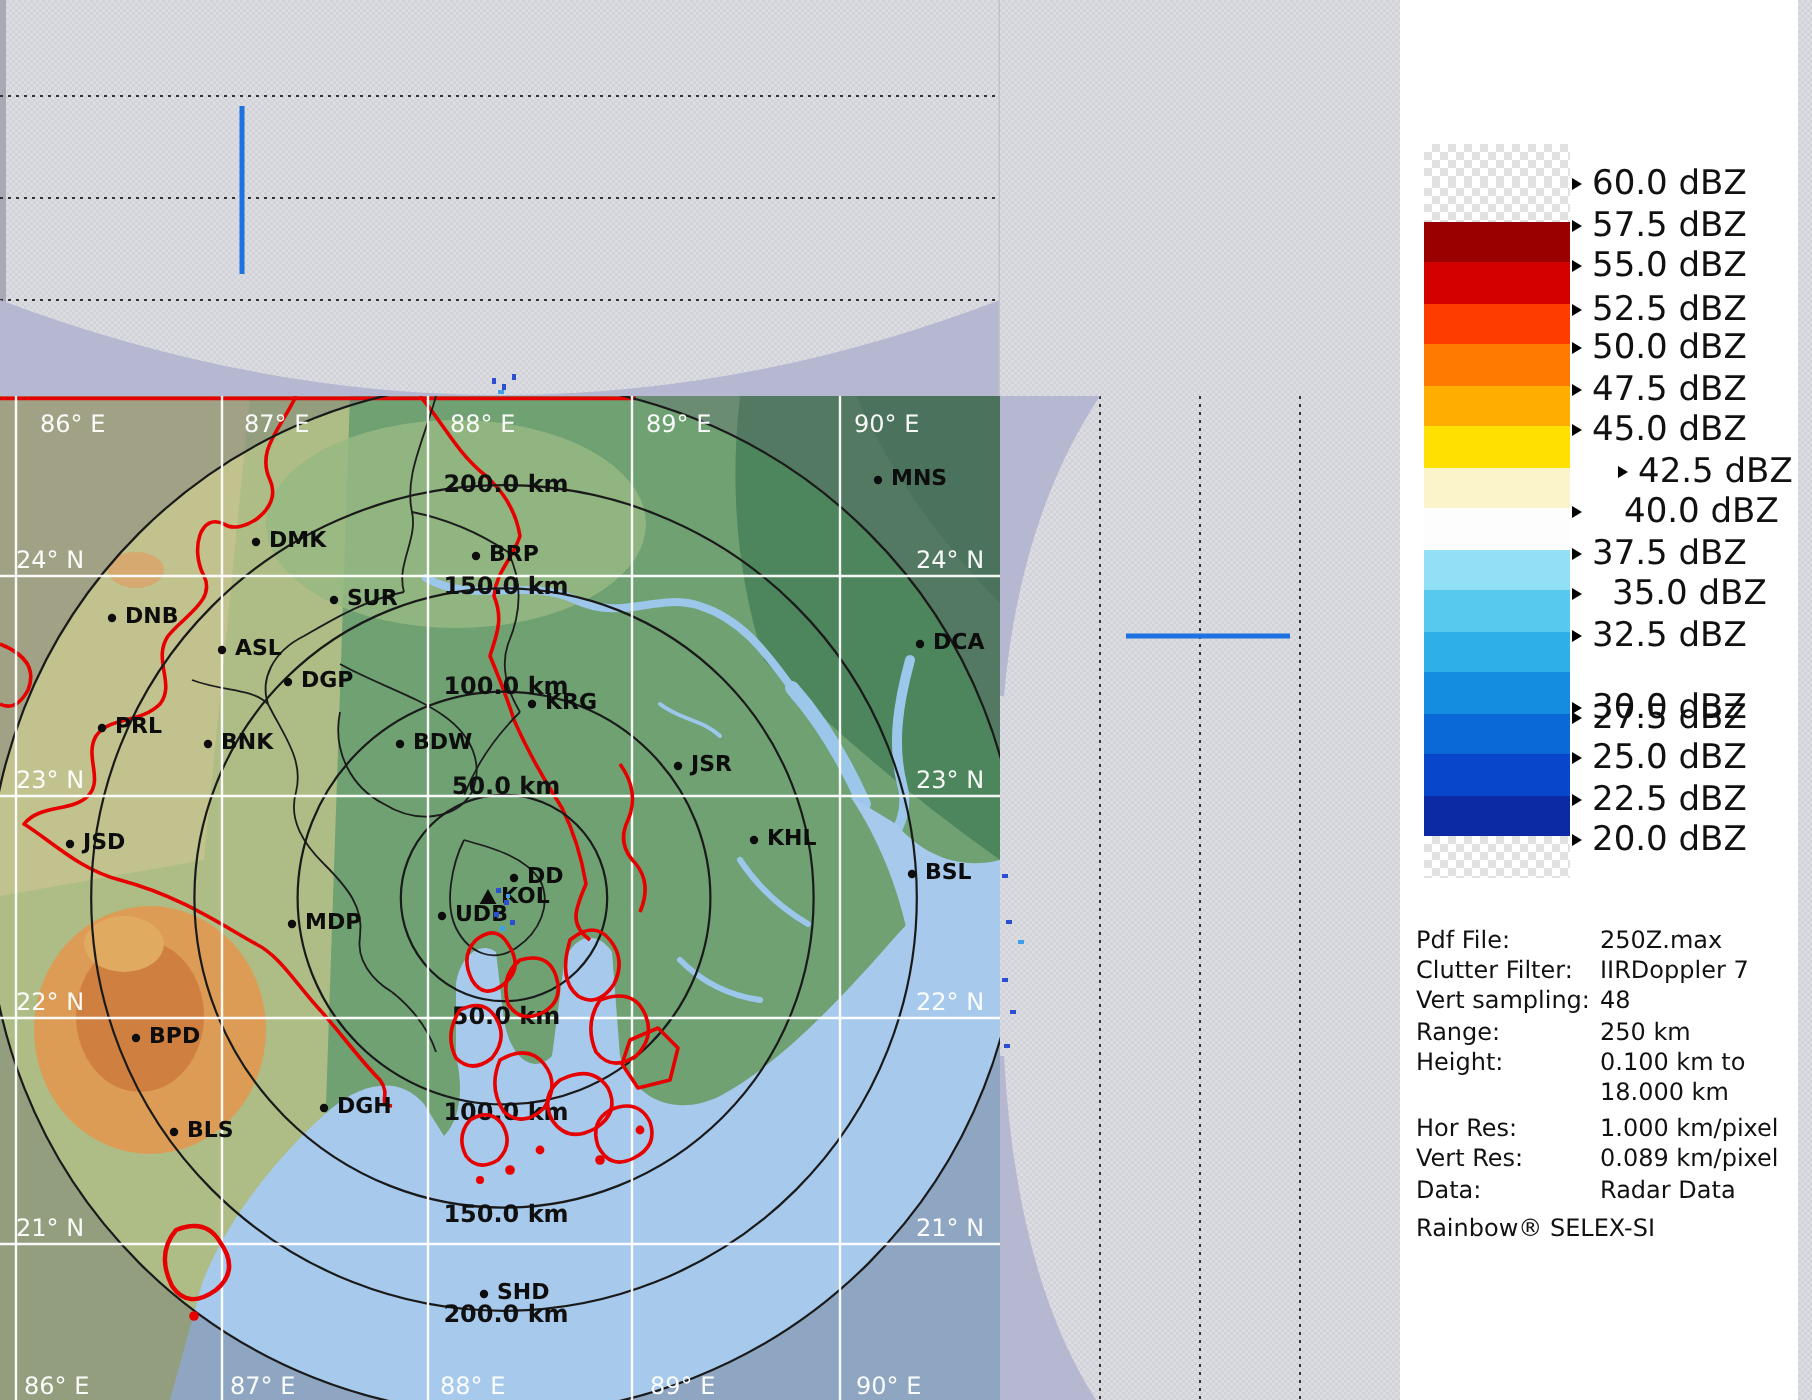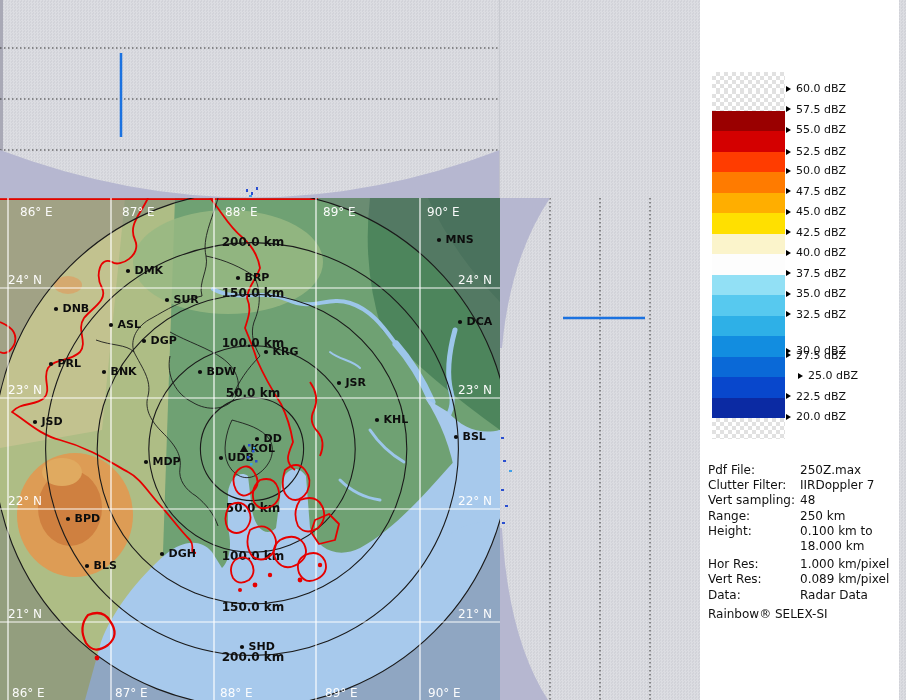--- a/index.html
+++ b/index.html
@@ -19,21 +19,21 @@
         background-color:#d6d7dc;
         background-image:conic-gradient(#dcdde2 25%, #d2d3d9 25% 50%, #dcdde2 50% 75%, #d2d3d9 75%);
         background-size:3px 3px;}
   .checker{background-color:#fff;
         background-image:linear-gradient(45deg,#e1e1e1 25%,transparent 25%,transparent 75%,#e1e1e1 75%),
                          linear-gradient(45deg,#e1e1e1 25%,transparent 25%,transparent 75%,#e1e1e1 75%);
         background-size:8px 8px;background-position:0 0,4px 4px;}
   #scale-swatches{position:absolute;left:712px;top:72px;width:73px;}
   .swatch{width:73px;}
   #scale-labels{position:absolute;left:786px;top:72px;width:110px;}
-  .scale-label{position:absolute;left:0;font-size:11px;color:#111;white-space:nowrap;display:flex;align-items:center;}
+  .scale-label{position:absolute;left:0;font-size:17px;color:#111;white-space:nowrap;display:flex;align-items:center;}
   .tick-arrow{display:inline-block;width:0;height:0;border-left:5px solid #000;
         border-top:3.5px solid transparent;border-bottom:3.5px solid transparent;margin-right:5px;}
   #info{position:absolute;left:708px;top:463px;width:192px;font-size:12px;line-height:15.2px;color:#111;}
   .info-row{display:flex;}
   .info-label{width:92px;flex:0 0 92px;}
   .info-value{white-space:pre-line;}
   #brand{margin-top:4px;}
   .gap-before{margin-top:3px;}
   svg{display:block;}
   svg text{font-family:"DejaVu Sans","Liberation Sans",sans-serif;}
@@ -322,49 +322,49 @@
         <span>50.0 dBZ</span>
       </div>
       <div class="scale-label" style="top: 112.5px;">
         <span class="tick-arrow"></span>
         <span>47.5 dBZ</span>
       </div>
       <div class="scale-label" style="top: 133px;">
         <span class="tick-arrow"></span>
         <span>45.0 dBZ</span>
       </div>
-      <div class="scale-label" style="top: 153.5px;">
+      <div class="scale-label" style="top: 153.5px; padding-left: 23px;">
         <span class="tick-arrow"></span>
         <span>42.5 dBZ</span>
       </div>
-      <div class="scale-label" style="top: 174px;">
+      <div class="scale-label" style="top: 174px; gap: 16px;">
         <span class="tick-arrow"></span>
         <span>40.0 dBZ</span>
       </div>
       <div class="scale-label" style="top: 194.5px;">
         <span class="tick-arrow"></span>
         <span>37.5 dBZ</span>
       </div>
-      <div class="scale-label" style="top: 215px;">
+      <div class="scale-label" style="top: 215px; gap: 10px;">
         <span class="tick-arrow"></span>
         <span>35.0 dBZ</span>
       </div>
       <div class="scale-label" style="top: 235.5px;">
         <span class="tick-arrow"></span>
         <span>32.5 dBZ</span>
       </div>
       <div class="scale-label" style="top: 272px;">
         <span class="tick-arrow"></span>
         <span>30.0 dBZ</span>
       </div>
       <div class="scale-label" style="top: 276.5px;">
         <span class="tick-arrow"></span>
         <span>27.5 dBZ</span>
       </div>
-      <div class="scale-label" style="top: 297px; padding-left: 12px;">
+      <div class="scale-label" style="top: 297px;">
         <span class="tick-arrow"></span>
         <span>25.0 dBZ</span>
       </div>
       <div class="scale-label" style="top: 317.5px;">
         <span class="tick-arrow"></span>
         <span>22.5 dBZ</span>
       </div>
       <div class="scale-label" style="top: 338px;">
         <span class="tick-arrow"></span>
         <span>20.0 dBZ</span>

